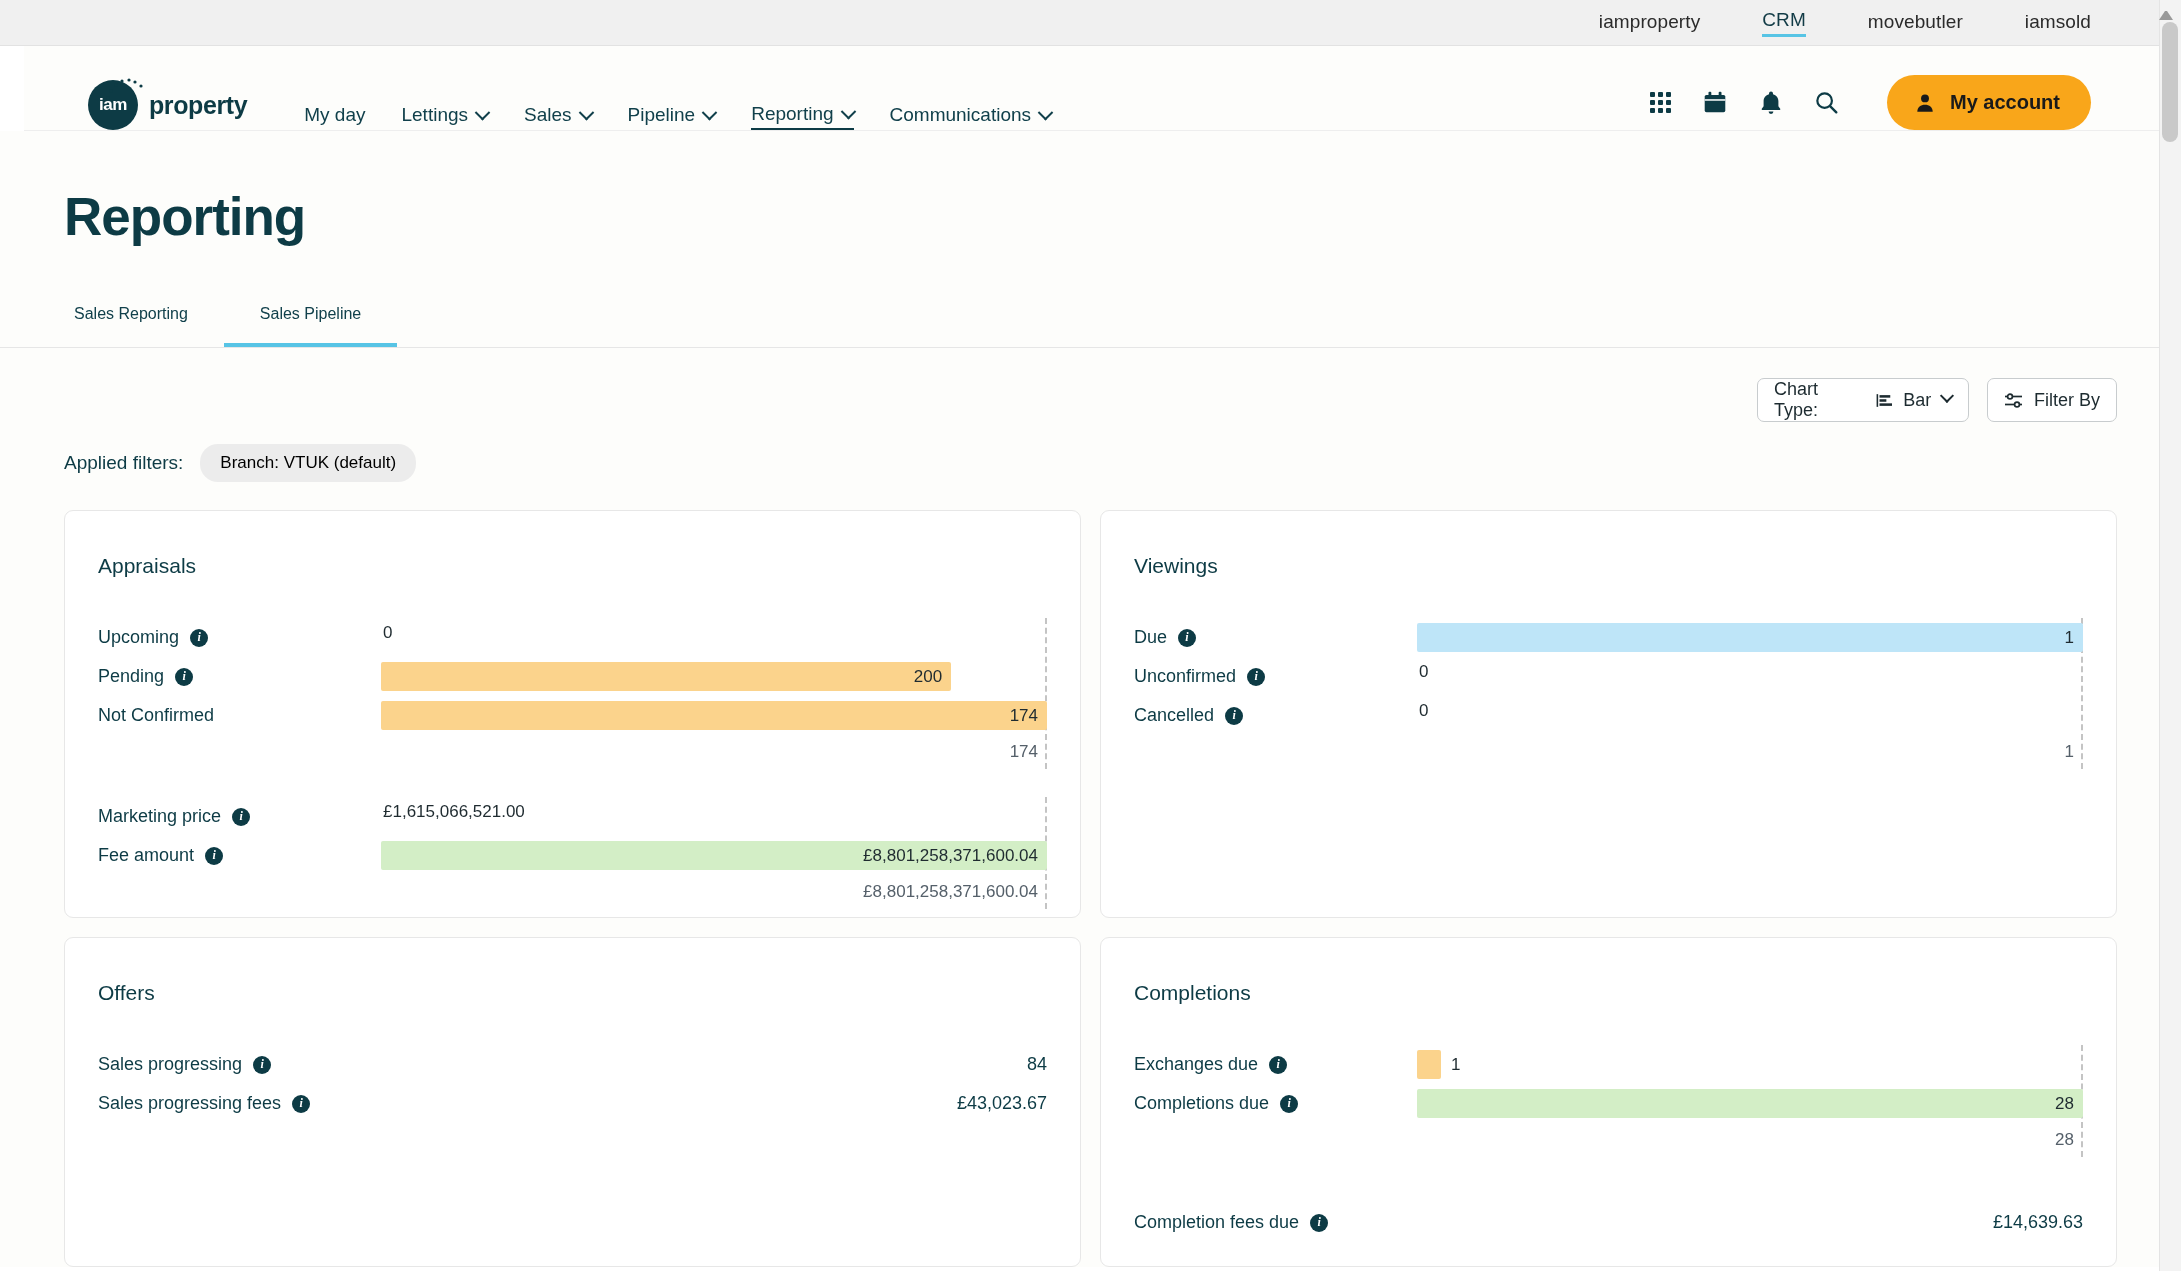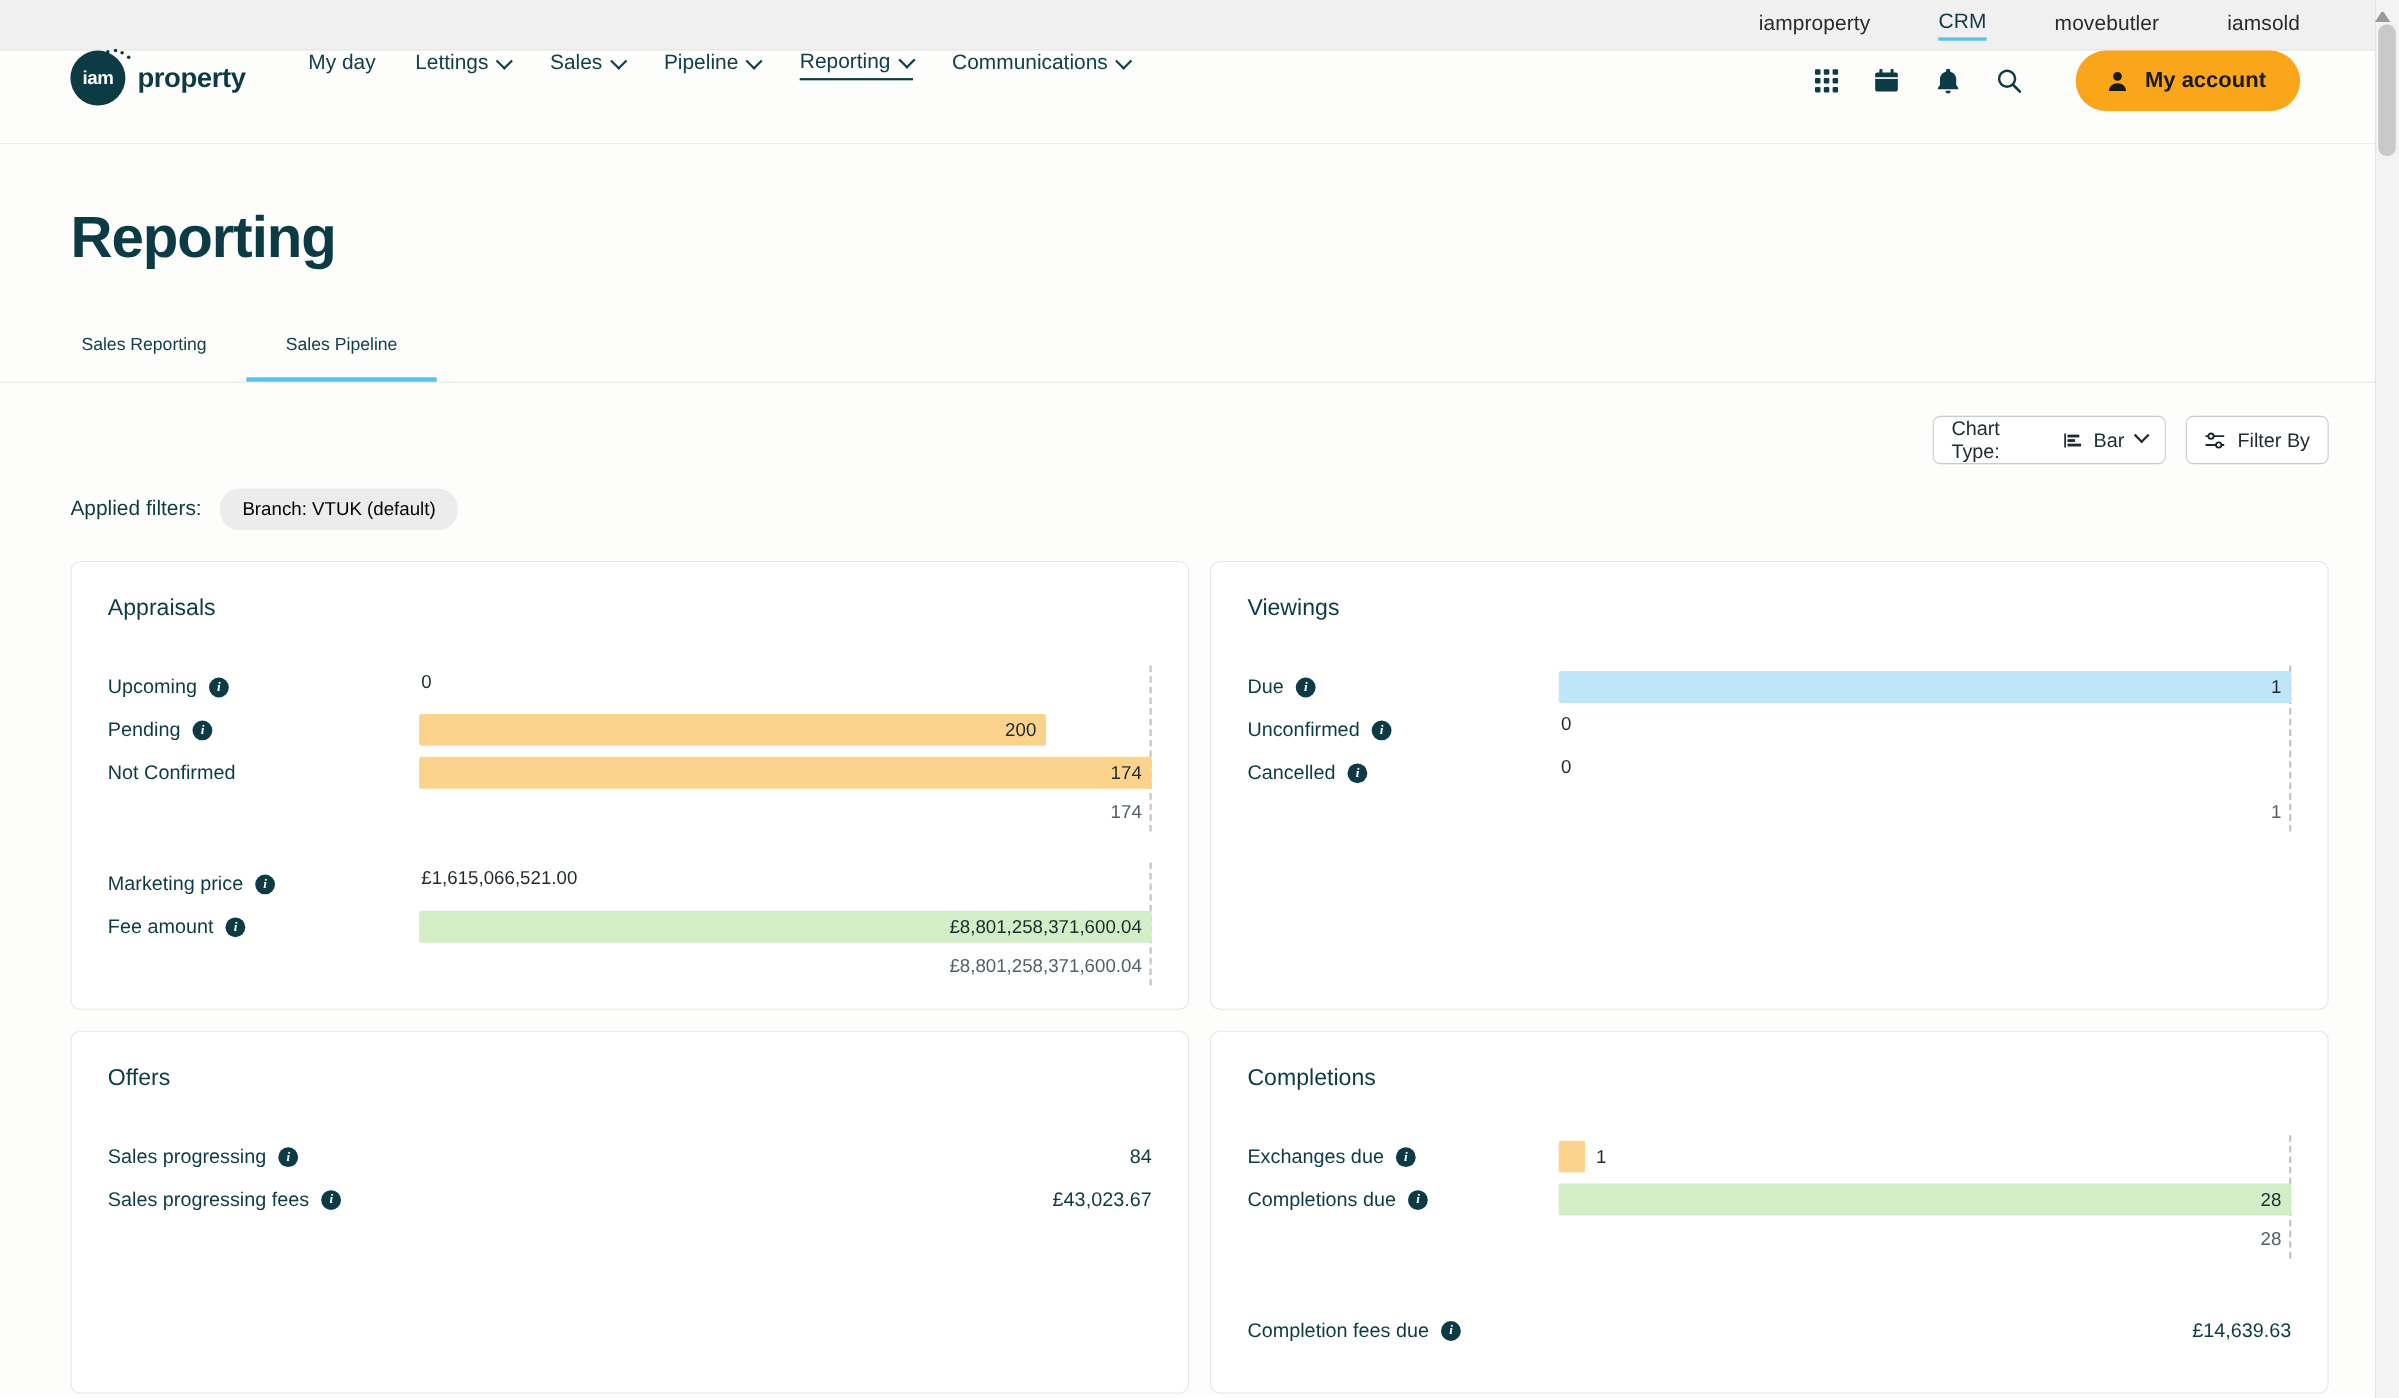--- a/index.html
+++ b/index.html
@@ -50,24 +50,25 @@
     position: absolute; right: 3px; top: 22px;
     width: 16px; height: 120px;
     background: #c9c9c9; border-radius: 8px;
   }
 
   
   .navbar {
     height: 85px;
     background: #fdfdfb;
     display: flex;
-    align-items: flex-start;
+    align-items: flex-end;
     padding: 0 90px 0 64px;
     border-bottom: 1px solid #eeeeee;
     position: relative;
+    margin-left: 24px;
   }
   .logo-wrap { display: flex; align-items: center; gap: 11px; margin-right: 57px; }
   .logo-mark {
     position: relative;
     width: 50px; height: 50px;
     border-radius: 50%;
     background: #0d3b45;
     display: flex; align-items: center; justify-content: center;
   }
   .logo-mark .iam {
@@ -158,21 +159,21 @@
   }
   .card {
     background: #ffffff;
     border: 1px solid #e7e7e7;
     border-radius: 9px;
     padding: 30px 33px 36px 33px;
     position: relative;
   }
   .card-a { height: 408px; }
   .card-b { height: 330px; }
-  .card-title { font-size: 21px; color: #0d3b45; margin-bottom: 40px; }
+  .card-title { font-size: 21px; color: #0d3b45; margin-bottom: 40px; margin-top: 13px; }
 
   .row {
     display: flex; align-items: center;
     height: 39px;
   }
   .row-label {
     width: 283px; flex: none;
     display: flex; align-items: center; gap: 11px;
     font-size: 18px; color: #0d3b45;
   }

